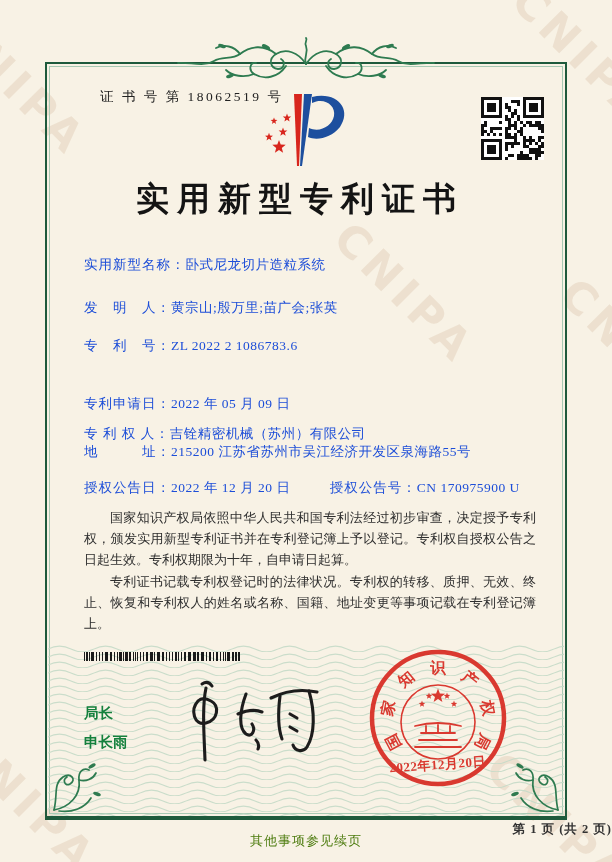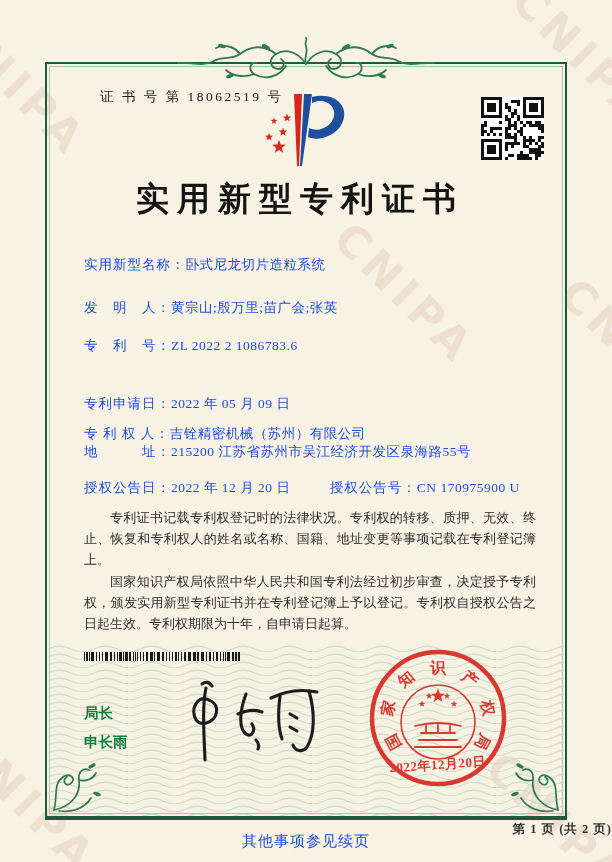--- a/index.html
+++ b/index.html
@@ -52,21 +52,21 @@
   .paras p + p{margin-top:2px;}
   
   .barcode{left:84px;top:652px;}
   .signer{
     left:84px;top:699px;line-height:2.0;font-size:14.5px;font-weight:bold;
     font-family:"Liberation Sans","DejaVu Sans",sans-serif;color:#15803d;
   }
   .sig{left:168px;top:676px;}
   .seal{left:358px;top:638px;}
   .page-info{left:0;top:821px;width:612px;text-align:right;font-size:12.5px;letter-spacing:1px;color:#333;font-weight:bold;}
-  .footer-note{left:0;top:832px;width:612px;text-align:center;font-size:15px;letter-spacing:1px;color:#1d4ed8;}
+  .footer-note{left:0;top:832px;width:612px;text-align:center;font-size:13px;letter-spacing:1px;color:#4d7c0f;}
 </style>
 </head>
 <body>
 
 <span class="wm" style="left:-28px;top:4px;">CNIPA</span>
 <span class="wm" style="left:538px;top:-26px;">CNIPA</span>
 <span class="wm" style="left:360px;top:212px;">CNIPA</span>
 <span class="wm" style="left:586px;top:268px;">CNIPA</span>
 <span class="wm" style="left:-18px;top:722px;">CNIPA</span>
 <span class="wm" style="left:512px;top:742px;">CNIPA</span>
@@ -291,22 +291,22 @@
 </div>
 <div class="field" style="top:443px;">
   <span class="flabel">地　　　址：</span><span class="fvalue">215200 江苏省苏州市吴江经济开发区泉海路55号</span>
 </div>
 <div class="field" style="top:479px;">
   <span><span class="flabel">授权公告日：</span><span class="fvalue">2022 年 12 月 20 日</span></span>
   <span class="field-pair2"><span class="flabel">授权公告号：</span><span class="fvalue">CN 170975900 U</span></span>
 </div>
 
 <div class="abs paras">
+  <p>国家知识产权局依照中华人民共和国专利法经过初步审查，决定授予专利权，颁发实用新型专利证书并在专利登记簿上予以登记。专利权自授权公告之日起生效。专利权期限为十年，自申请日起算。</p>
   <p>专利证书记载专利权登记时的法律状况。专利权的转移、质押、无效、终止、恢复和专利权人的姓名或名称、国籍、地址变更等事项记载在专利登记簿上。</p>
-  <p>国家知识产权局依照中华人民共和国专利法经过初步审查，决定授予专利权，颁发实用新型专利证书并在专利登记簿上予以登记。专利权自授权公告之日起生效。专利权期限为十年，自申请日起算。</p>
 </div>
 
 <svg class="abs barcode" width="160" height="10" shape-rendering="crispEdges">
   <g id="bc-bars" fill="#1a1a1a">
       <rect x="0" y="0" width="1" height="9"></rect>
       <rect x="2" y="0" width="2" height="9"></rect>
       <rect x="5" y="0" width="1" height="9"></rect>
       <rect x="7" y="0" width="3" height="9"></rect>
       <rect x="12" y="0" width="1" height="9"></rect>
       <rect x="15" y="0" width="1" height="9"></rect>

